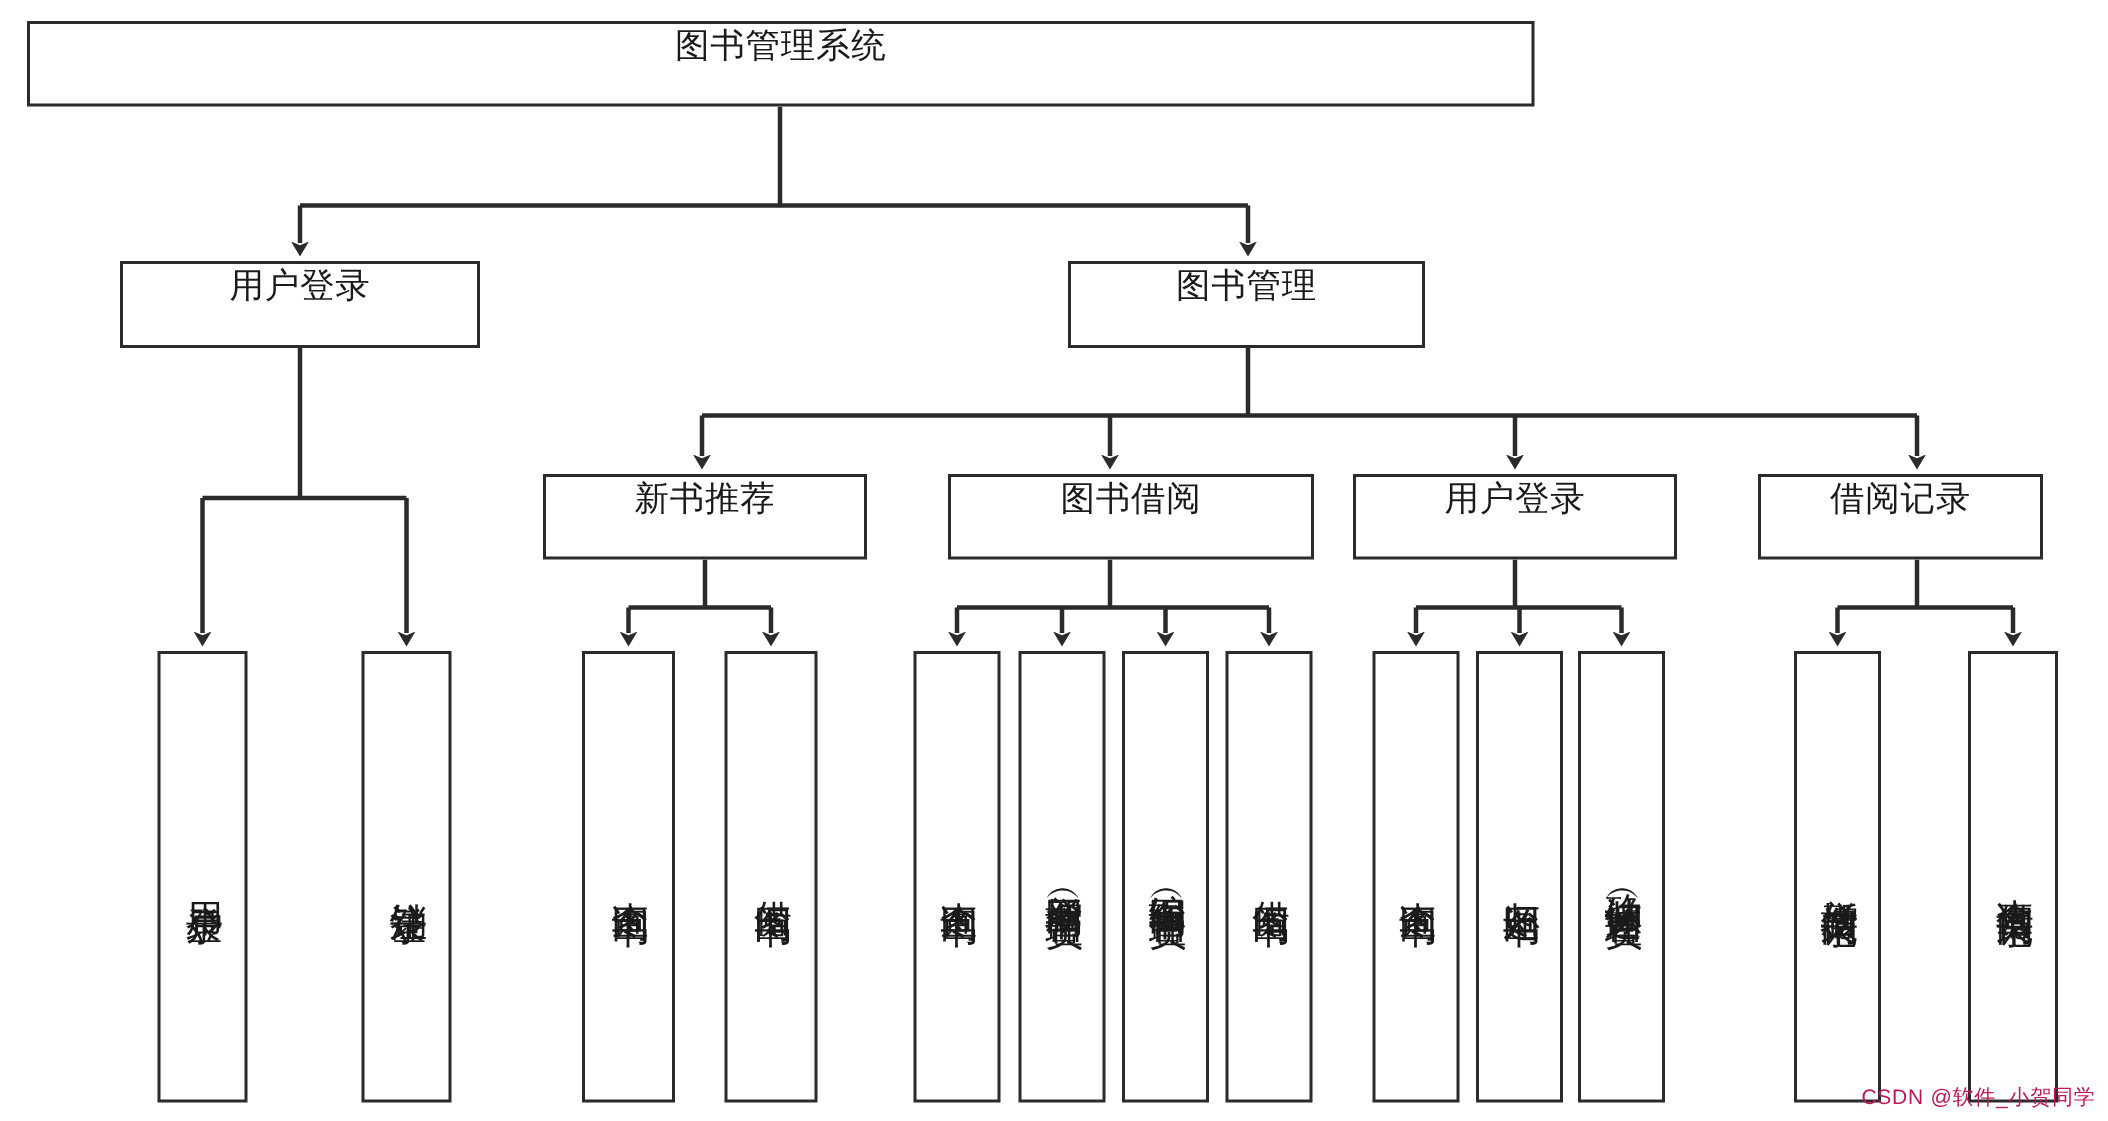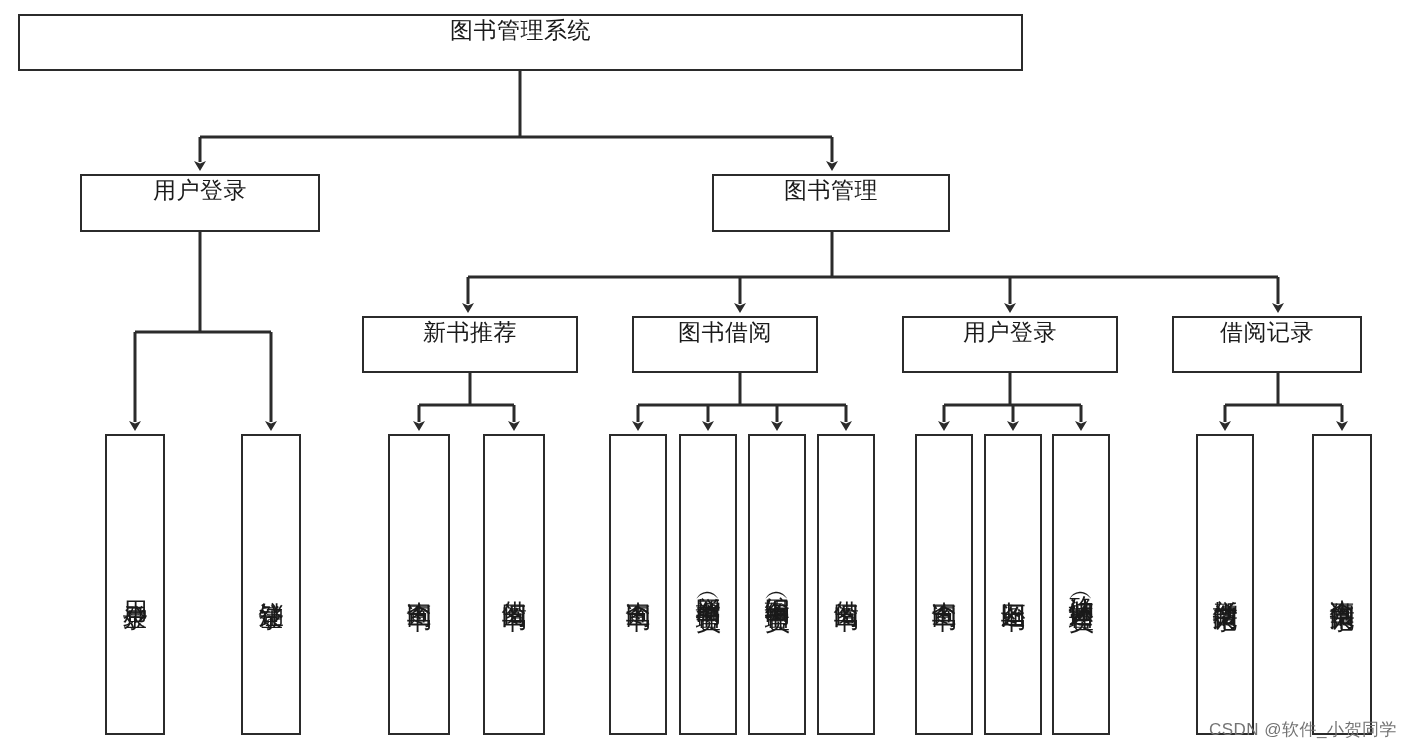--- a/index.html
+++ b/index.html
@@ -54,22 +54,22 @@
     text-orientation: upright;
     font-size: 25px;
     line-height: 1.18;
     letter-spacing: 2px;
     max-height: 100%;
   }
   .watermark {
     position: absolute;
     right: 8px;
     bottom: 6px;
-    font-size: 17px;
-    color: #737373;
+    font-size: 14px;
+    color: #be185d;
     letter-spacing: 0.5px;
     z-index: 3;
     white-space: nowrap;
   }
 </style>
 </head>
 <body>
 
 <div id="canvas">
 
@@ -142,21 +142,21 @@
   <div class="node h-node" style="left:80px; top:174px; width:240px; height:58px;">
     <span class="node-label">用户登录</span>
   </div>
   <div class="node h-node" style="left:712px; top:174px; width:238px; height:58px;">
     <span class="node-label">图书管理</span>
   </div>
 
   <div class="node h-node" style="left:362px; top:316px; width:216px; height:57px;">
     <span class="node-label">新书推荐</span>
   </div>
-  <div class="node h-node" style="left:632px; top:316px; width:186px; height:57px;">
+  <div class="node h-node" style="left:632px; top:316px; width:244px; height:57px;">
     <span class="node-label">图书借阅</span>
   </div>
   <div class="node h-node" style="left:902px; top:316px; width:216px; height:57px;">
     <span class="node-label">用户登录</span>
   </div>
   <div class="node h-node" style="left:1172px; top:316px; width:190px; height:57px;">
     <span class="node-label">借阅记录</span>
   </div>
 
   <div class="node v-node" style="left:105px; top:434px; width:60px; height:301px;">

